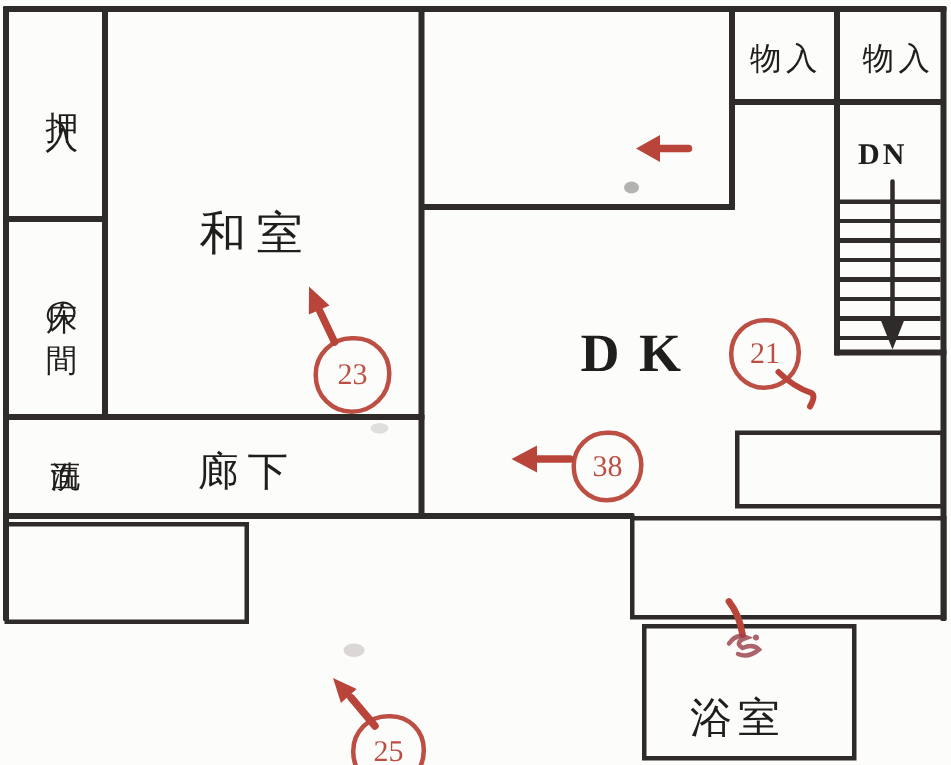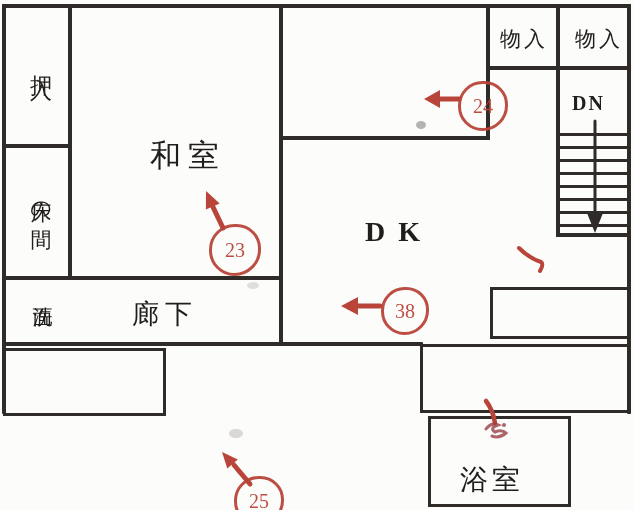--- a/index.html
+++ b/index.html
@@ -62,52 +62,52 @@
   <div class="box" style="left:428px;top:416px;width:137px;height:85px;"></div>
 
   <div class="treads"></div>
   <svg class="ann" style="left:586px;top:117px;width:20px;height:120px;" viewBox="0 0 20 120">
     <line x1="9" y1="4" x2="9" y2="98" style="stroke:var(--wall);stroke-width:3;"></line>
     <polygon points="1,96 17,96 9,116" style="fill:var(--wall);"></polygon>
   </svg>
 
   <div class="lbl vert" style="left:30px;top:57px;font-size:22px;letter-spacing:4px;">押入</div>
   <div class="lbl vert" style="left:30px;top:184px;font-size:21px;letter-spacing:3px;">床の間</div>
-  <div class="lbl" style="left:133px;top:140px;font-size:31px;letter-spacing:7px;margin-left:17px;">和室</div>
+  <div class="lbl" style="left:133px;top:140px;font-size:31px;letter-spacing:7px;">和室</div>
   <div class="lbl" style="left:500px;top:28px;font-size:21px;letter-spacing:3px;">物入</div>
   <div class="lbl" style="left:575px;top:28px;font-size:21px;letter-spacing:3px;">物入</div>
   <div class="lbl" style="left:572px;top:93px;font-size:20px;font-weight:bold;letter-spacing:2px;">DN</div>
-  <div class="lbl" style="left:365px;top:217px;font-size:28px;letter-spacing:13px;font-weight:600;">DK</div>
+  <div class="lbl" style="left:387px;top:217px;font-size:36px;letter-spacing:13px;font-weight:600;">DK</div>
   <div class="lbl vert" style="left:32px;top:291px;font-size:20px;letter-spacing:2px;">洗面</div>
   <div class="lbl" style="left:132px;top:300px;font-size:27px;letter-spacing:6px;">廊下</div>
   <div class="lbl" style="left:460px;top:465px;font-size:28px;letter-spacing:4px;">浴室</div>
 
+  <div class="marker" style="left:486px;top:212px;width:42px;height:42px;">
+    <span>21</span>
+  </div>
   <svg class="ann" style="left:513px;top:244px;width:36px;height:32px;" viewBox="0 0 36 32">
     <path d="M6,4 Q16,14 28,18 Q31,20 27,27" style="stroke-width:4;"></path>
   </svg>
 
   <div class="marker" style="left:381px;top:287px;width:42px;height:42px;">
     <span>38</span>
   </div>
   <svg class="ann" style="left:336px;top:294px;width:50px;height:26px;" viewBox="0 0 50 26">
     <line x1="44" y1="12" x2="20" y2="12" style="stroke-width:5;"></line>
     <polygon points="5,12 22,3 22,21"></polygon>
   </svg>
 
   <div class="marker" style="left:209px;top:224px;width:46px;height:46px;">
     <span>23</span>
   </div>
   <svg class="ann" style="left:194px;top:180px;width:46px;height:56px;" viewBox="0 0 46 56">
     <line x1="29" y1="48" x2="19" y2="27" style="stroke-width:5;"></line>
     <polygon points="12,11 25.7,23.6 11.9,29.6"></polygon>
   </svg>
 
-  <div class="marker" style="left:458px;top:81px;width:44px;height:44px;">
-    <span>24</span>
-  </div>
   <svg class="ann" style="left:416px;top:86px;width:46px;height:26px;" viewBox="0 0 46 26">
     <line x1="43" y1="13" x2="22" y2="13" style="stroke-width:5;"></line>
     <polygon points="8,13 24,4 24,22"></polygon>
   </svg>
 
   <div class="marker" style="left:234px;top:476px;width:44px;height:44px;">
     <span>25</span>
   </div>
   <svg class="ann" style="left:210px;top:441px;width:46px;height:48px;" viewBox="0 0 46 48">
     <line x1="40" y1="43" x2="24" y2="24" style="stroke-width:5;"></line>

